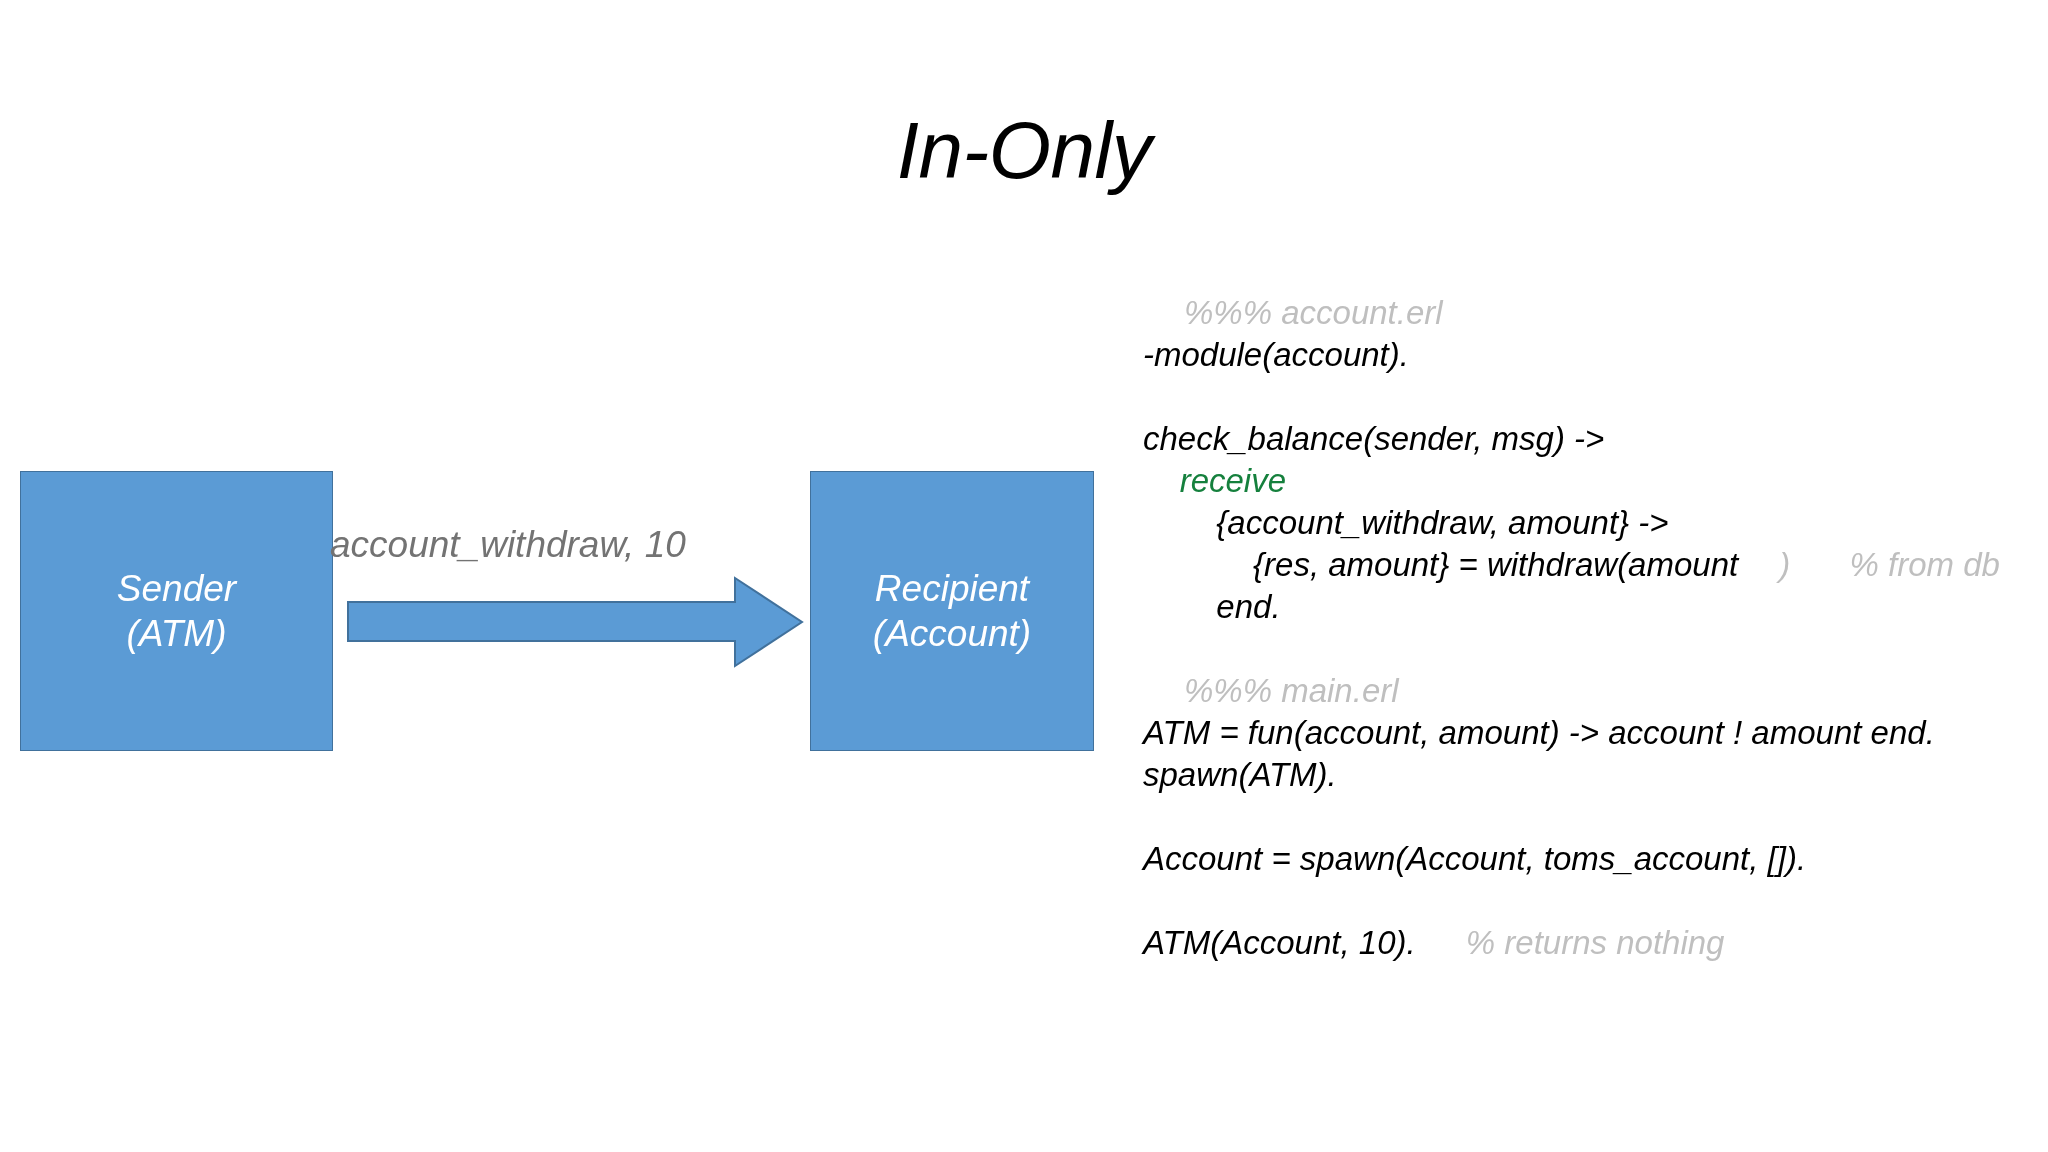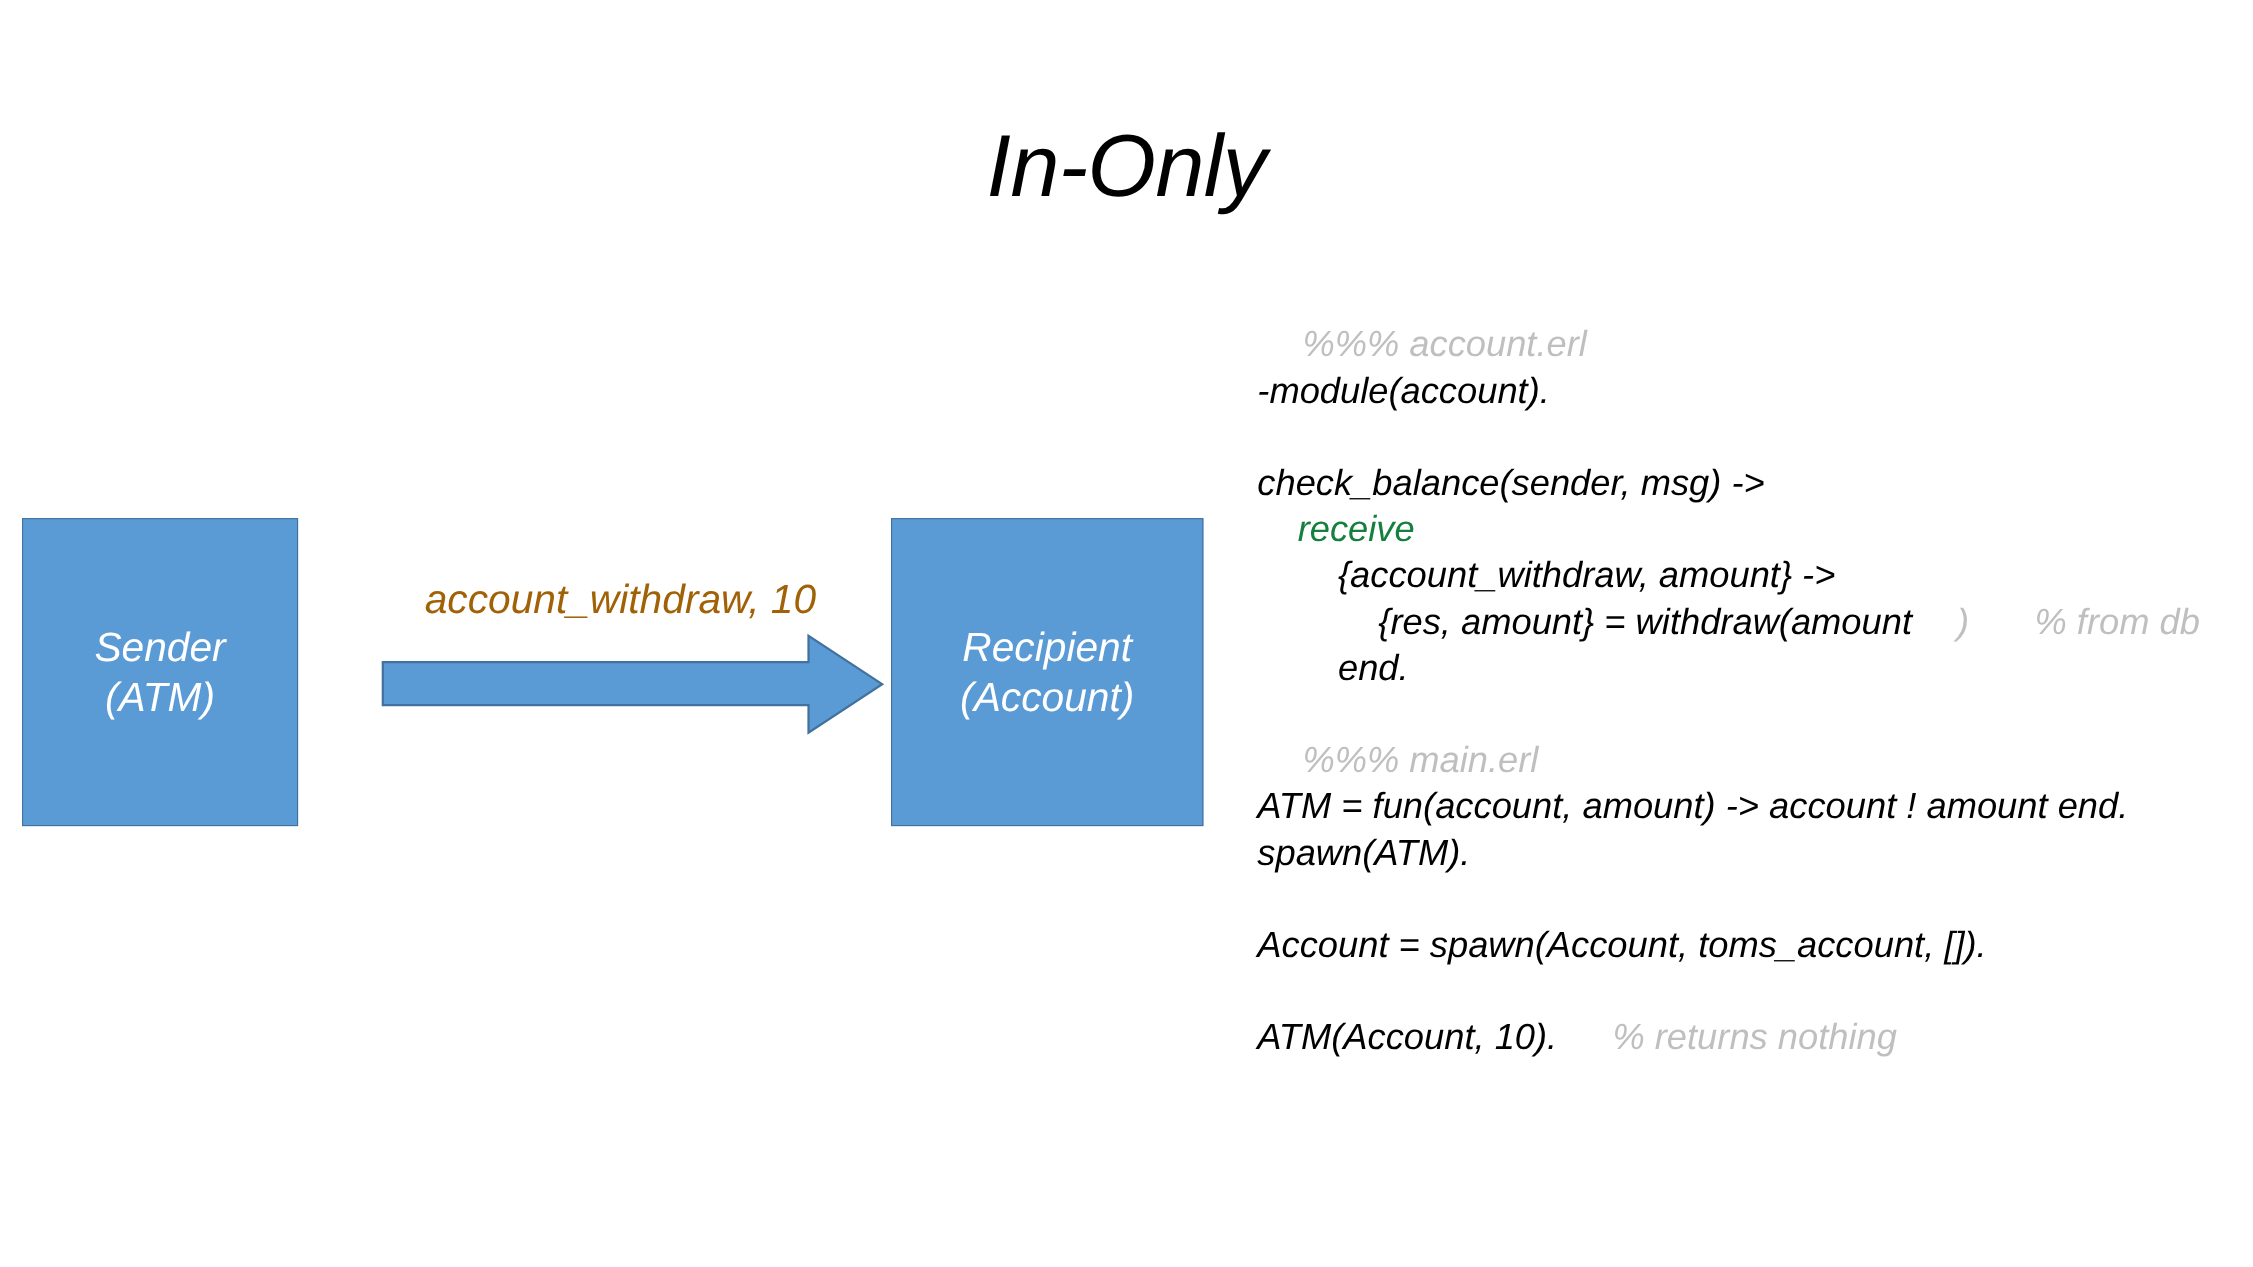--- a/index.html
+++ b/index.html
@@ -52,32 +52,32 @@
     align-items: center;
     justify-content: center;
     color: #ffffff;
     font-family: "Liberation Sans", sans-serif;
     font-size: 37px;
     font-weight: 400;
     line-height: 1.22;
   }
   .node-box .line { display: block; text-align: center; white-space: nowrap; }
 
-  #sender-box   { left: 20px;  top: 471px; width: 251px; height: 280px; }
+  #sender-box   { left: 20px;  top: 471px; width: 313px; height: 280px; }
   #recipient-box{ left: 810px; top: 471px; width: 284px; height: 280px; }
 
   .arrow-label {
     position: absolute;
-    left: 314px;
+    left: 330px;
     top: 524px;
     width: 500px;
-    text-align: center;
+    text-align: left;
     font-family: "Liberation Sans", sans-serif;
     font-size: 37px;
-    color: #a16207;
+    color: #737373;
     white-space: nowrap;
   }
 
   #message-arrow {
     position: absolute;
     left: 340px;
     top: 572px;
     width: 470px;
     height: 100px;
   }

